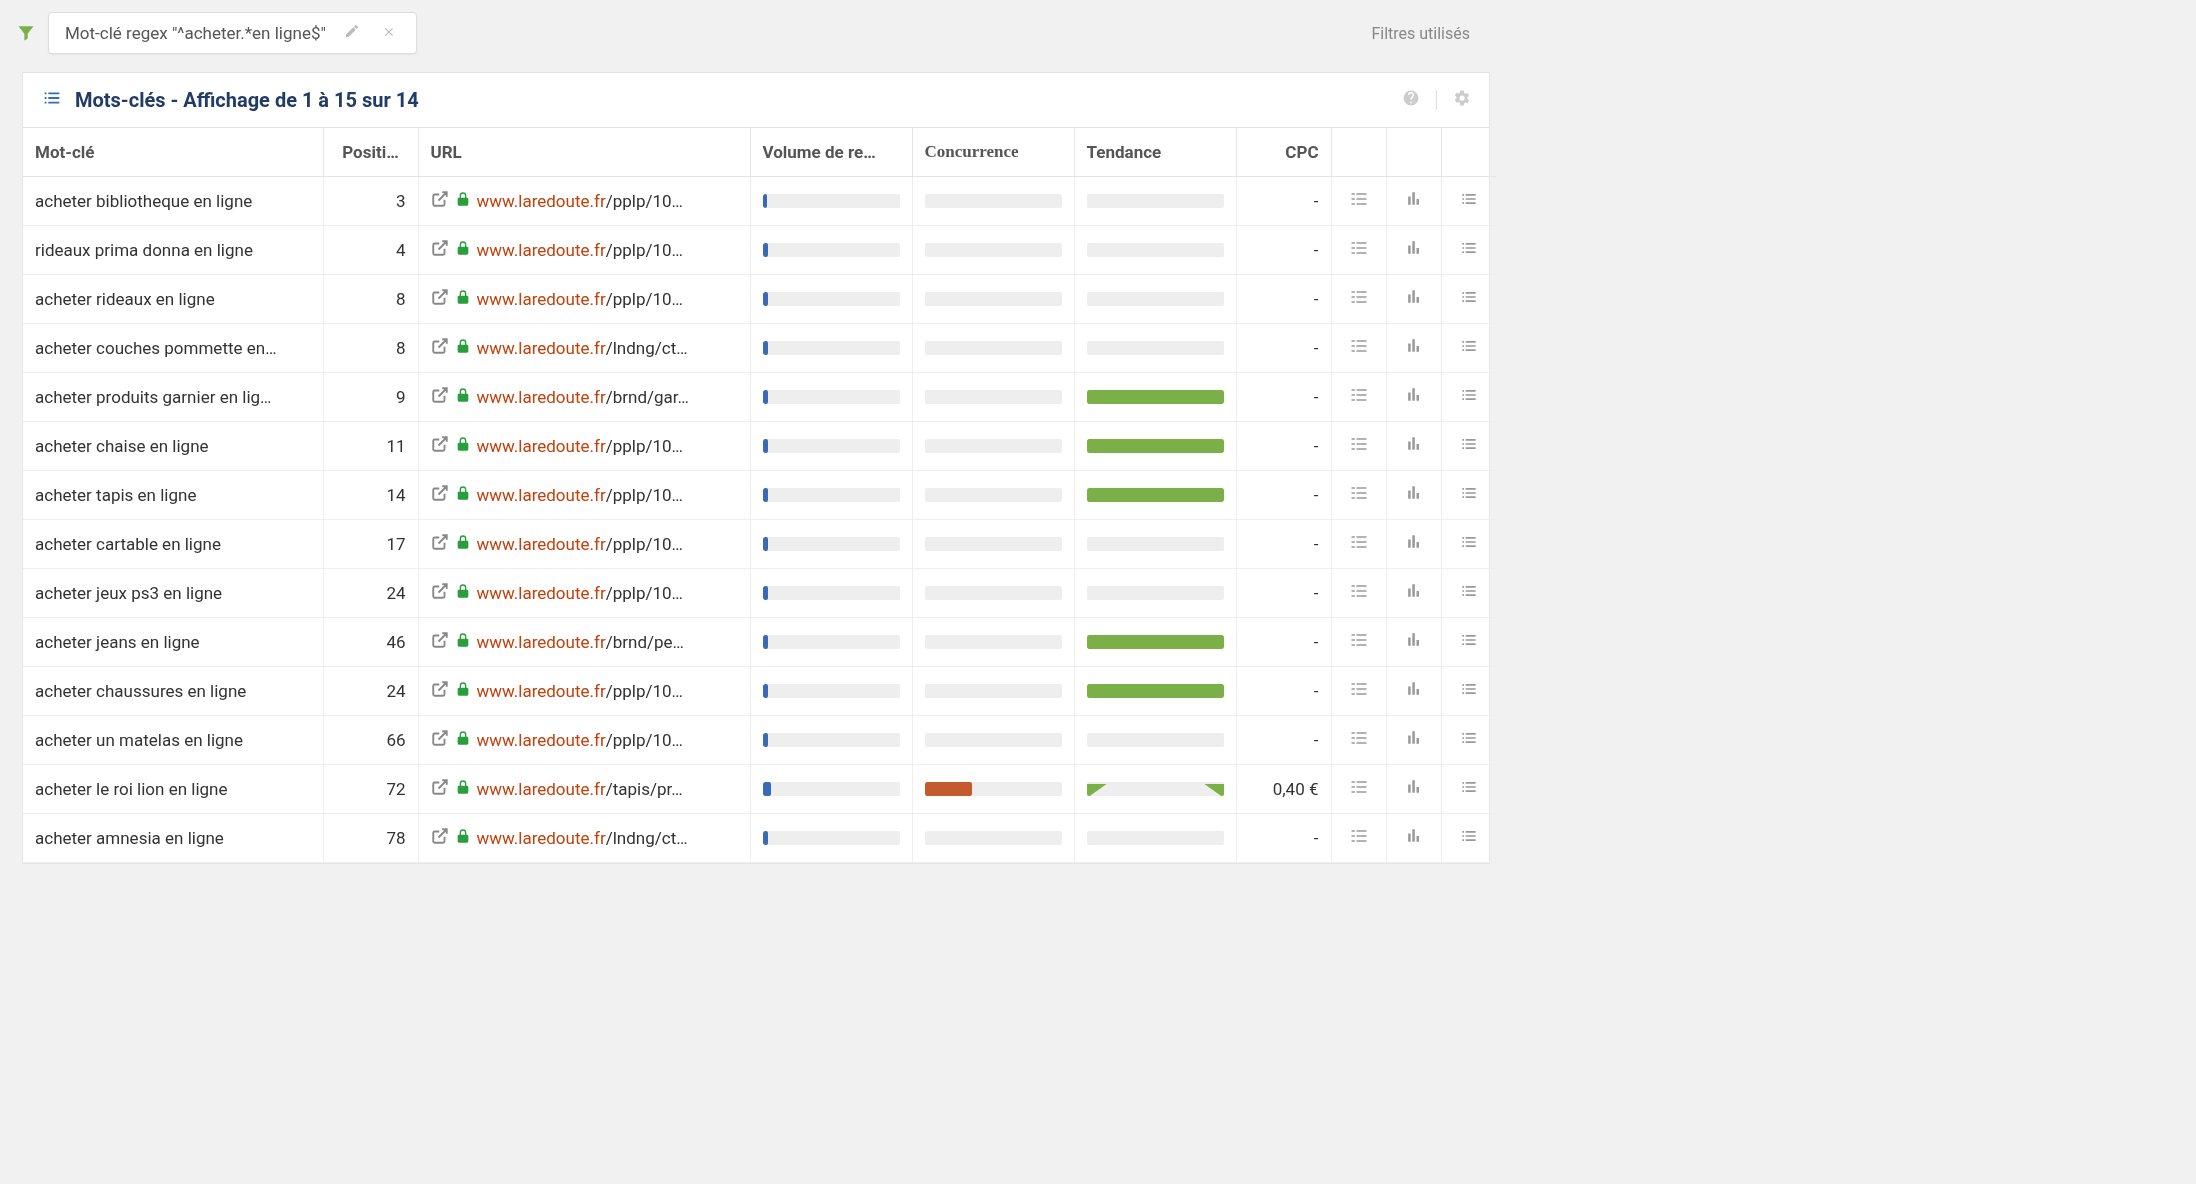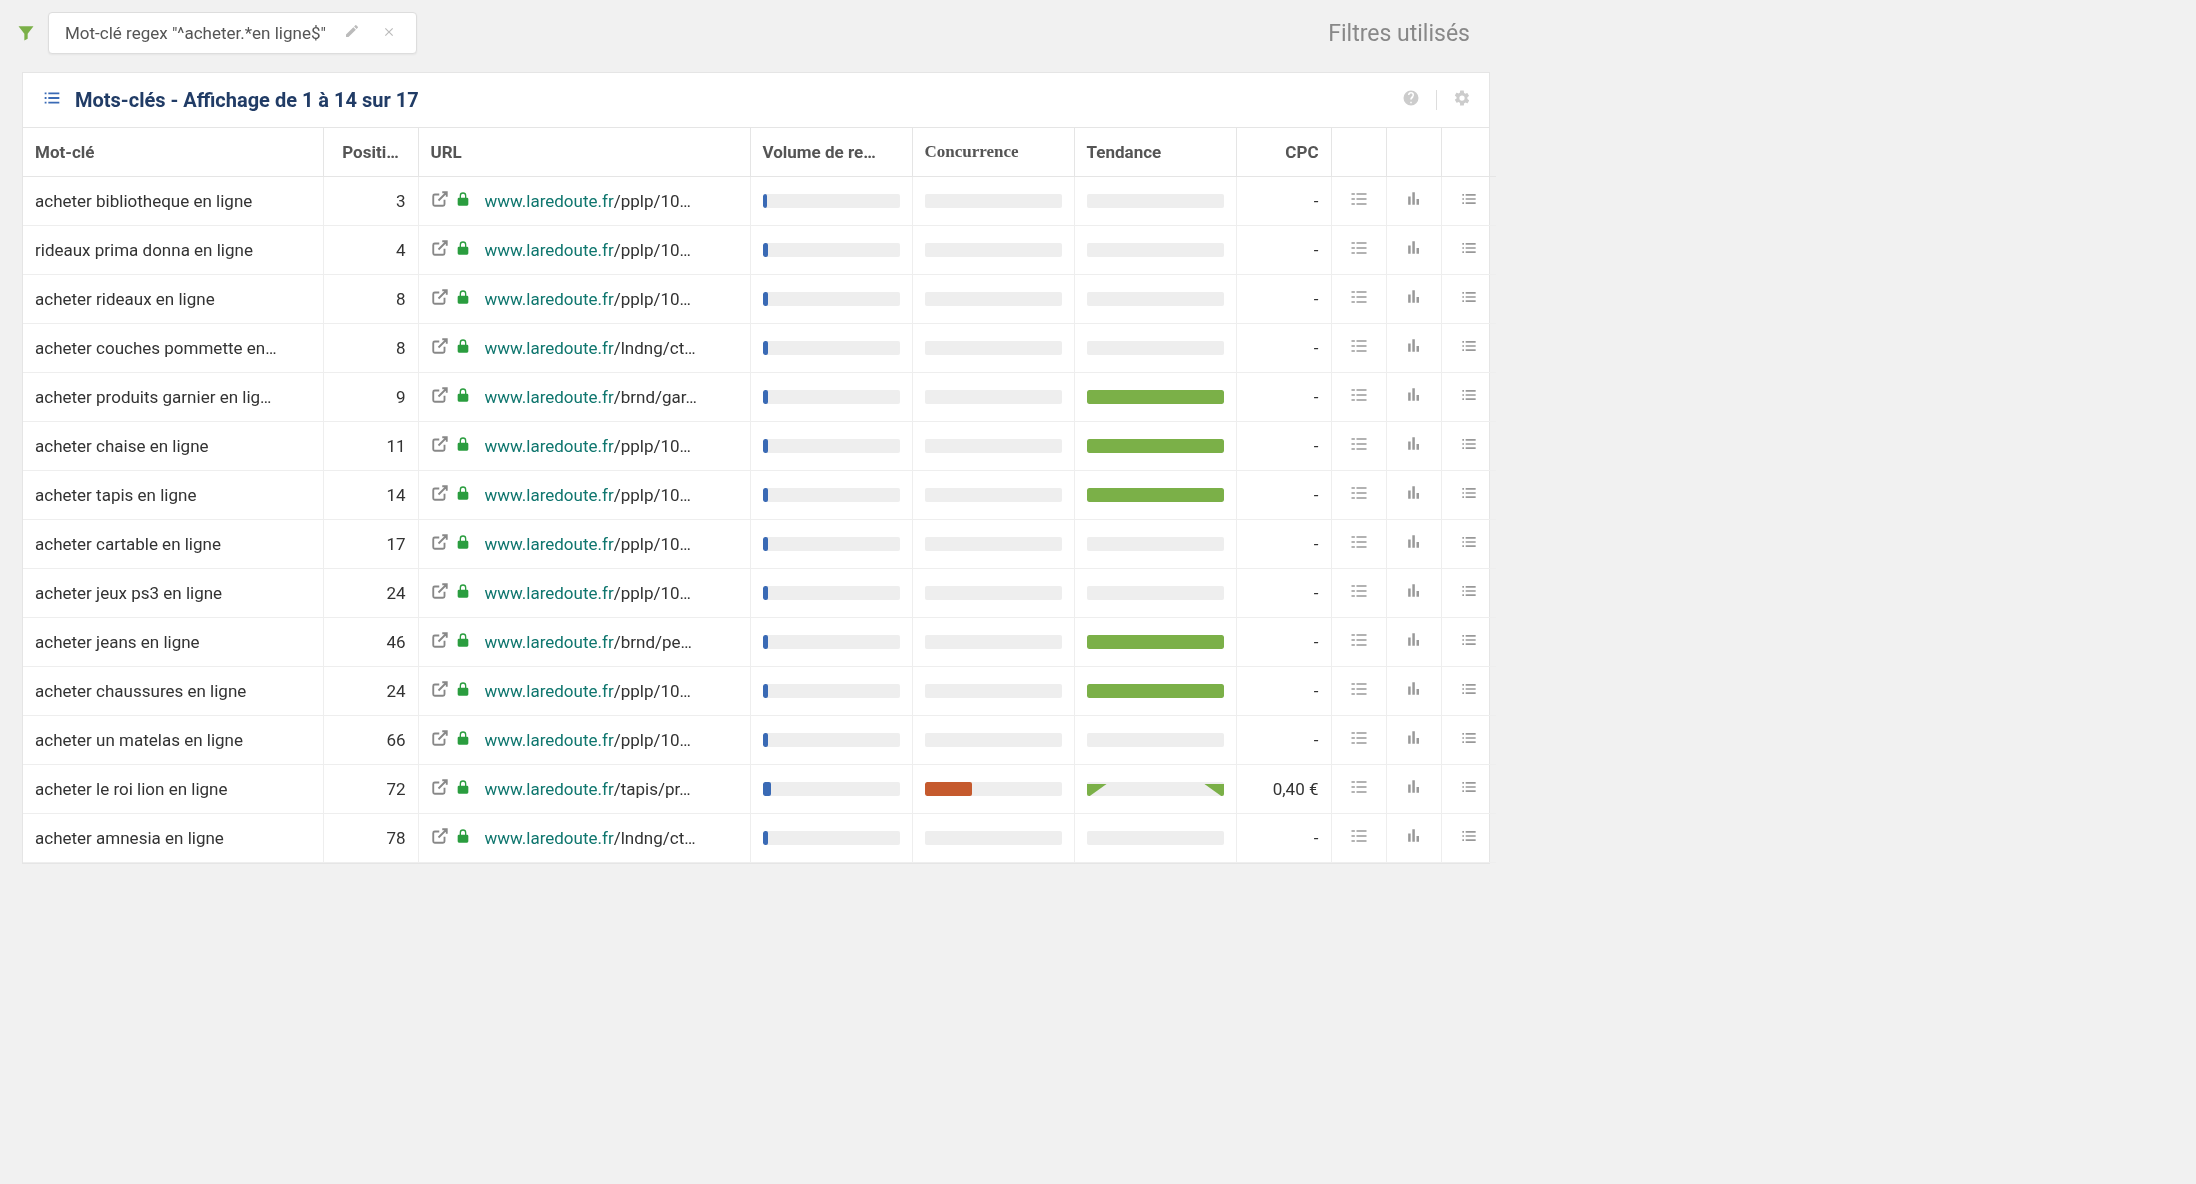--- a/index.html
+++ b/index.html
@@ -3,21 +3,21 @@
 <meta charset="utf-8">
 <style>
 * { box-sizing: border-box; margin: 0; padding: 0; }
 body { font-family: -apple-system, BlinkMacSystemFont, "Segoe UI", Roboto, Arial, sans-serif; background: #f1f1f1; color: #333; font-size: 16px; }
 .container { width: 1500px; }
 .filter-bar { display: flex; align-items: center; padding: 12px 10px; }
 .filter-icon { width: 32px; height: 32px; display: flex; align-items: center; justify-content: center; color: #7bb048; }
 .filter-chip { background: #fff; border: 1px solid #ddd; border-radius: 4px; padding: 10px 16px; display: flex; align-items: center; gap: 14px; margin-left: 6px; box-shadow: 0 1px 2px rgba(0,0,0,0.05); }
 .filter-chip-text { color: #555; font-size: 17px; }
 .filter-chip-edit, .filter-chip-close { color: #bbb; cursor: pointer; padding: 0 4px; }
-.filters-used { margin-left: auto; color: #888; font-size: 23px; padding-right: 20px; }
+.filters-used { margin-left: auto; color: #888; font-size: 16px; padding-right: 20px; }
 .panel { background: #fff; margin: 6px 10px 0 22px; border: 1px solid #e5e5e5; }
 .panel-header { display: flex; align-items: center; padding: 14px 18px; border-bottom: 1px solid #e5e5e5; }
 .panel-header-icon { color: #3a6ab5; margin-right: 12px; }
 .panel-title { color: #213c66; font-size: 20px; font-weight: 700; }
 .panel-actions { margin-left: auto; display: flex; align-items: center; gap: 16px; color: #ccc; }
 .panel-actions .divider { width: 1px; height: 20px; background: #ddd; }
 table { width: 100%; border-collapse: collapse; table-layout: fixed; }
 th { text-align: left; font-weight: 700; color: #555; font-size: 17px; padding: 14px 12px; border-bottom: 1px solid #e5e5e5; border-right: 1px solid #e5e5e5; white-space: nowrap; overflow: hidden; text-overflow: ellipsis; }
 th:last-child { border-right: none; }
 td { padding: 12px 12px; border-bottom: 1px solid #eee; border-right: 1px solid #eee; font-size: 17px; color: #333; white-space: nowrap; overflow: hidden; text-overflow: ellipsis; }
@@ -27,21 +27,21 @@
 .col-url { width: 332px; }
 .col-vol { width: 162px; }
 .col-conc { width: 162px; font-family: Liberation Serif, serif; }
 .col-trend { width: 162px; margin-left: 8px; }
 .col-cpc { width: 95px; text-align: right; }
 .col-act { width: 55px; text-align: center; }
 td.col-pos, td.col-cpc { text-align: right; }
 .url-cell { display: flex; align-items: center; gap: 6px; }
 .ext-icon { color: #888; flex-shrink: 0; }
 .lock-icon { color: #2a9d3f; flex-shrink: 0; }
-.url-domain { color: #0f766e; margin-left: 8px; }
+.url-domain { color: #c2410c; }
 .url-path { color: #333; }
 .url-text { overflow: hidden; text-overflow: ellipsis; white-space: nowrap; }
 .bar-track { width: 100%; height: 14px; background: #eee; border-radius: 2px; position: relative; overflow: hidden; }
 .bar-fill { height: 100%; border-radius: 2px; }
 .bar-fill.blue { background: #3a6ab5; }
 .bar-fill.orange { background: #c55a2e; }
 .bar-fill.green { background: #7bb048; }
 .action-icon { color: #999; cursor: pointer; }
 th.col-cpc { text-align: right; }
 th.col-pos { text-align: center; }
@@ -72,21 +72,21 @@
     <div class="filters-used">Filtres utilisés</div>
   </div>
 
   <div class="panel">
     <div class="panel-header">
       <span class="panel-header-icon">
         <svg width="22" height="22" viewBox="0 0 24 24" fill="currentColor">
             <path d="M4 6h2v2H4V6zm4 0h12v2H8V6zM4 11h2v2H4v-2zm4 0h12v2H8v-2zM4 16h2v2H4v-2zm4 0h12v2H8v-2z"></path>
           </svg>
       </span>
-      <span class="panel-title">Mots-clés - Affichage de 1 à 14 sur 17</span>
+      <span class="panel-title">Mots-clés - Affichage de 1 à 15 sur 14</span>
       <div class="panel-actions">
         <span>
           <svg width="18" height="18" viewBox="0 0 24 24" fill="currentColor">
               <path d="M12 2a10 10 0 100 20 10 10 0 000-20zm1 17h-2v-2h2v2zm2.07-7.75l-.9.92A3.4 3.4 0 0013 14h-2v-.5a4 4 0 011.17-2.83l1.24-1.26a2 2 0 10-3.41-1.41H8a4 4 0 118 0c0 .88-.36 1.68-.93 2.25z"></path>
             </svg>
         </span>
         <span class="divider"></span>
         <span>
           <svg width="18" height="18" viewBox="0 0 24 24" fill="currentColor">
               <path d="M19.14 12.94a7.07 7.07 0 000-1.88l2.03-1.58a.5.5 0 00.12-.64l-1.92-3.32a.5.5 0 00-.61-.22l-2.39.96a7.03 7.03 0 00-1.62-.94l-.36-2.54A.5.5 0 0014 2h-4a.5.5 0 00-.49.42l-.36 2.54c-.58.24-1.12.55-1.62.94l-2.39-.96a.5.5 0 00-.61.22L2.61 8.48a.5.5 0 00.12.64l2.03 1.58a7.07 7.07 0 000 1.88l-2.03 1.58a.5.5 0 00-.12.64l1.92 3.32c.14.24.43.34.61.22l2.39-.96c.5.39 1.04.7 1.62.94l.36 2.54A.5.5 0 0010 22h4a.5.5 0 00.49-.42l.36-2.54c.58-.24 1.12-.55 1.62-.94l2.39.96c.18.12.47.02.61-.22l1.92-3.32a.5.5 0 00-.12-.64l-2.03-1.58zM12 15.5A3.5 3.5 0 1112 8.5a3.5 3.5 0 010 7z"></path>

